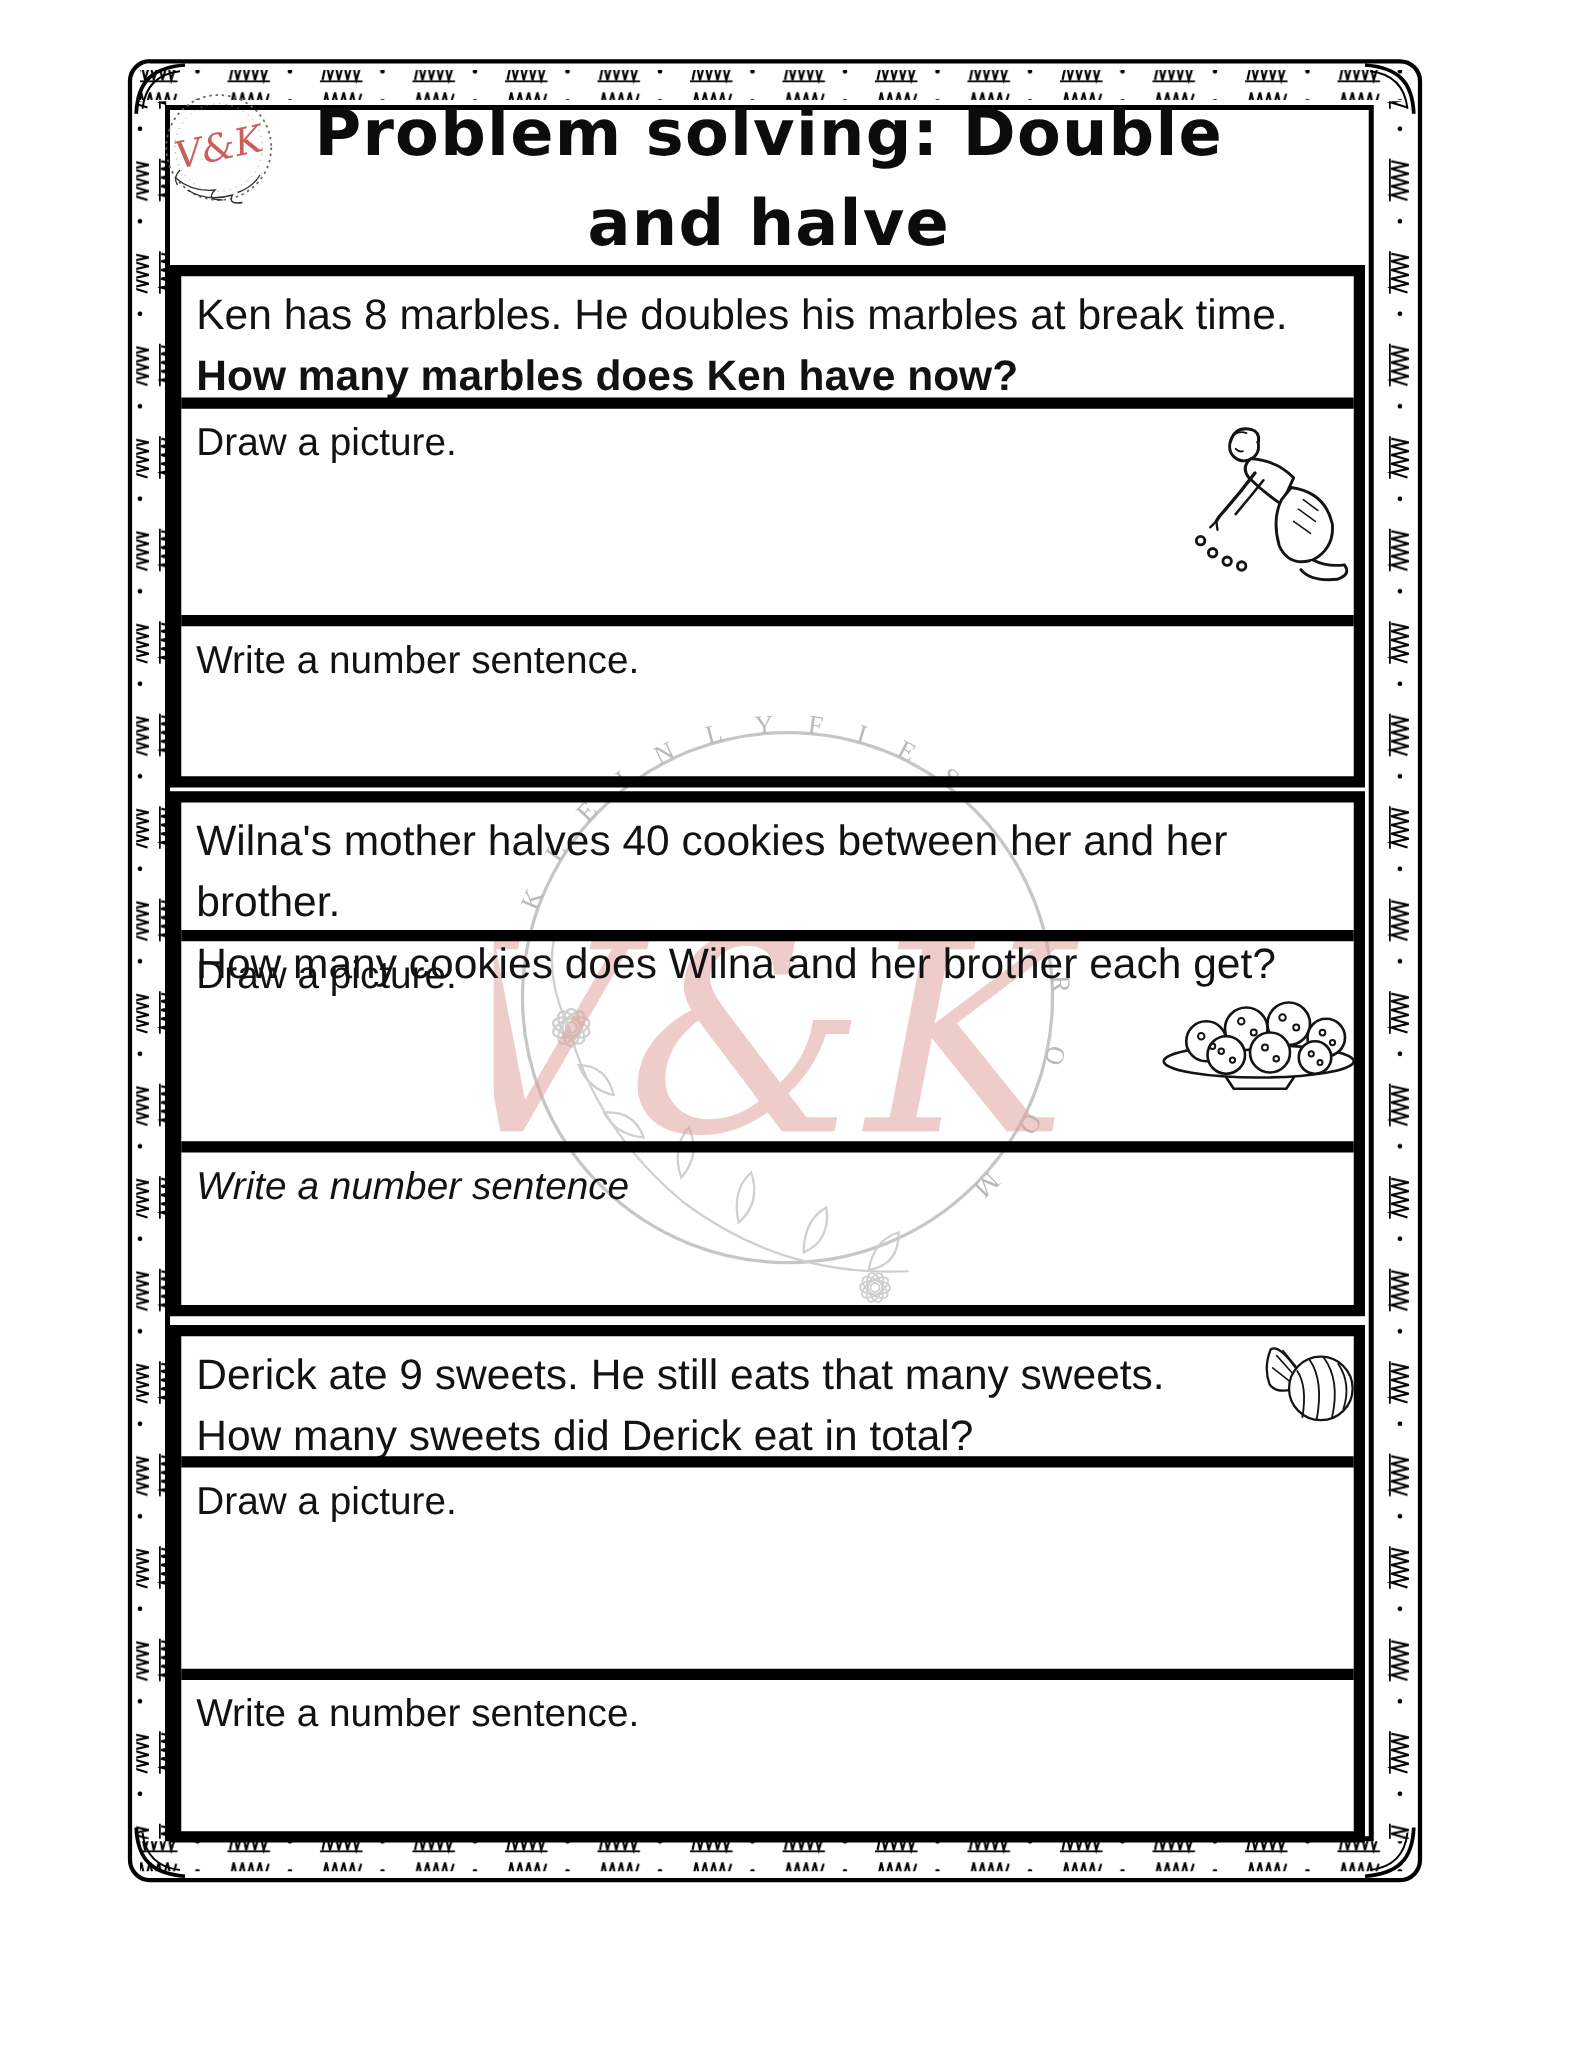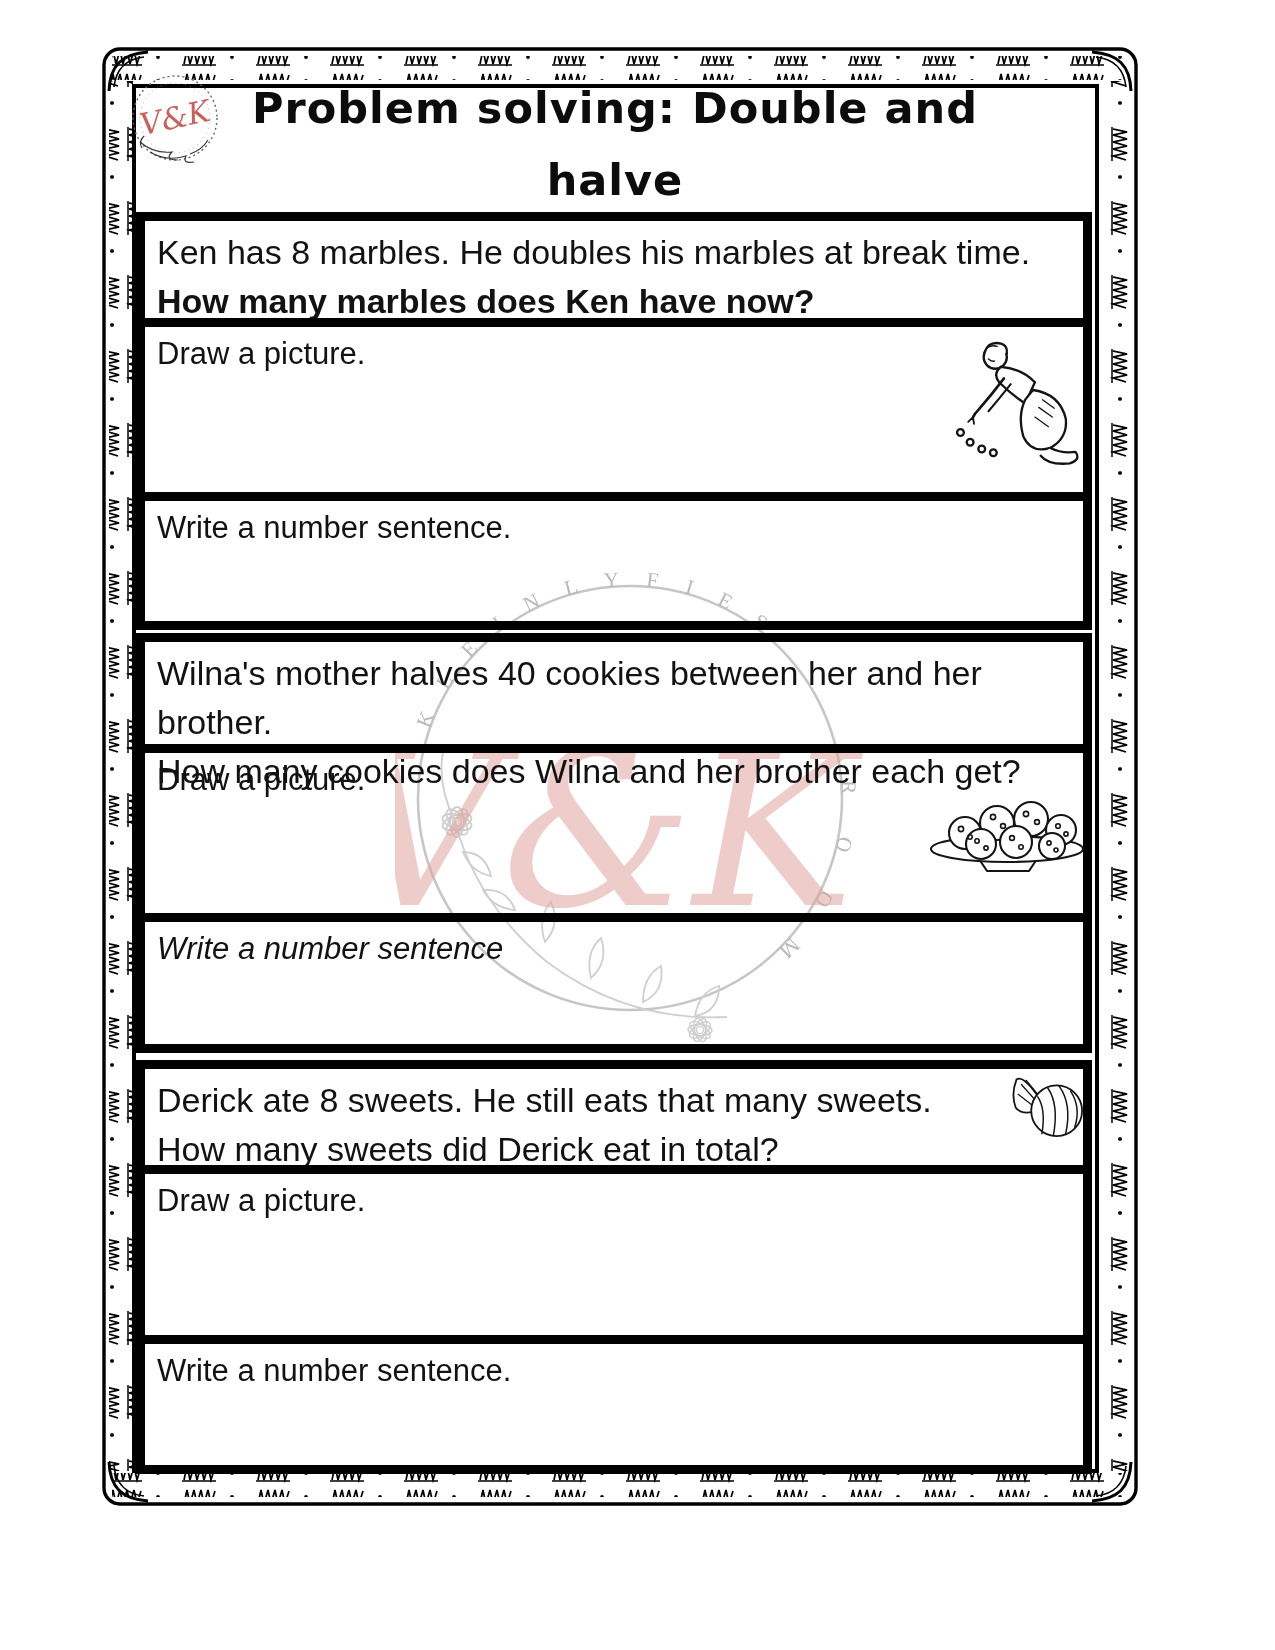--- a/index.html
+++ b/index.html
@@ -1,21 +1,21 @@
 <!DOCTYPE html>
 <html><head>
 <meta charset="utf-8">
 <style>
   html,body{margin:0;padding:0;background:#fff;}
   .page{position:relative;width:1275px;height:1650px;background:#fff;overflow:hidden;
         font-family:"Liberation Sans",sans-serif;color:#121212;}
   .abs{position:absolute;}
   
   .title{left:200px;top:72px;width:830px;height:72px;text-align:center;
-         font-family:"DejaVu Sans",sans-serif;font-weight:800;font-size:43px;
+         font-family:"DejaVu Sans",sans-serif;font-weight:800;font-size:51px;
          letter-spacing:1px;line-height:72px;color:#0c0c0c;}
   .instruction{left:142px;top:156px;font-size:30px;color:#141414;}
   
   .pbox{left:136px;width:956px;border:9px solid #000;background:transparent;
         box-sizing:border-box;z-index:2;}
   .prow{position:relative;box-sizing:border-box;overflow:visible;}
   .prow.div{border-top:9px solid #000;}
   .q{font-size:34px;line-height:49px;padding:7px 12px 0 12px;}
   .lbl{font-size:31px;padding:9px 12px 0 12px;text-align:center;}
   .wm{z-index:1;}
@@ -132,21 +132,21 @@
     <div class="prow div" style="height:169px;">
       <span class="lbl" style="display:inline-block;">Draw a picture.</span>
     </div>
     <div class="prow div" style="height:131px;">
       <span class="lbl" style="display:inline-block;font-style:italic;">Write a number sentence</span>
     </div>
   </div>
 
   <div class="abs pbox" style="top:1060px;height:414px;">
     <div class="prow" style="height:96px;">
-      <div class="q">Derick ate 8 sweets. He still eats that many sweets.</div>
+      <div class="q">Derick ate 9 sweets. He still eats that many sweets.</div>
       <div class="q" style="padding-top:0;">How many sweets did Derick eat in total?</div>
     </div>
     <div class="prow div" style="height:170px;">
       <span class="lbl" style="display:inline-block;">Draw a picture.</span>
     </div>
     <div class="prow div" style="height:130px;">
       <span class="lbl" style="display:inline-block;">Write a number sentence.</span>
     </div>
   </div>
 

